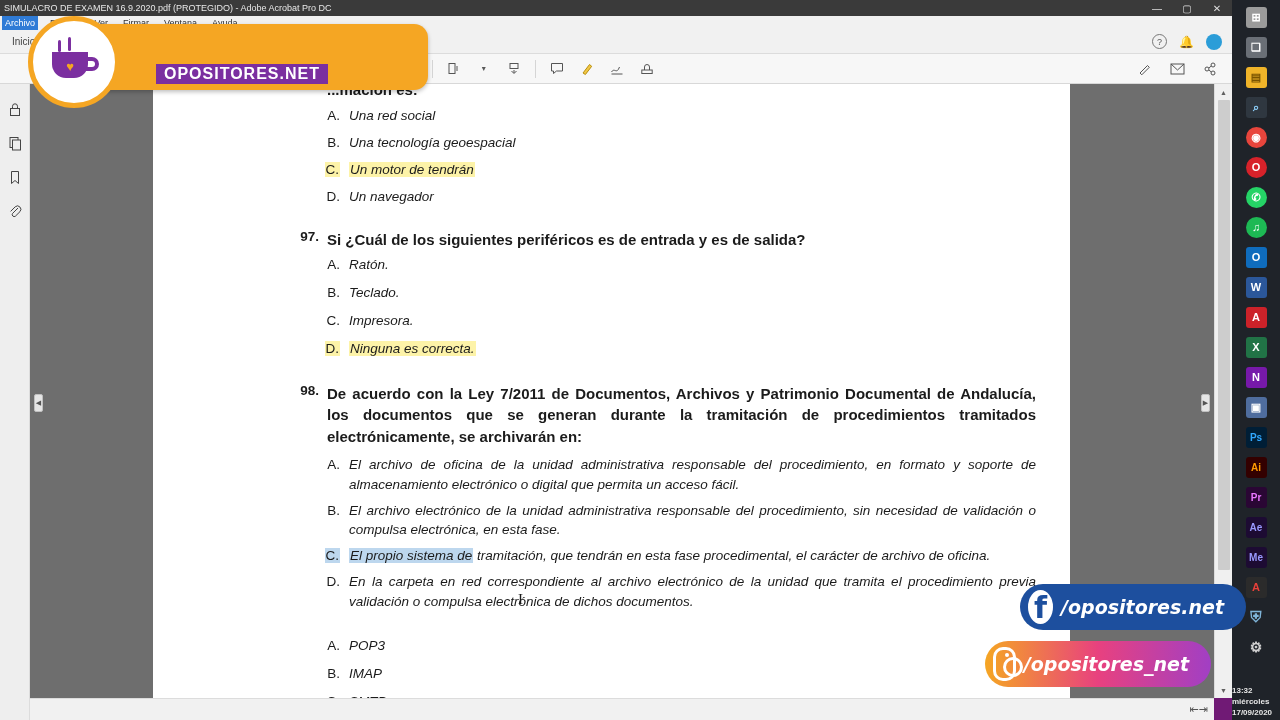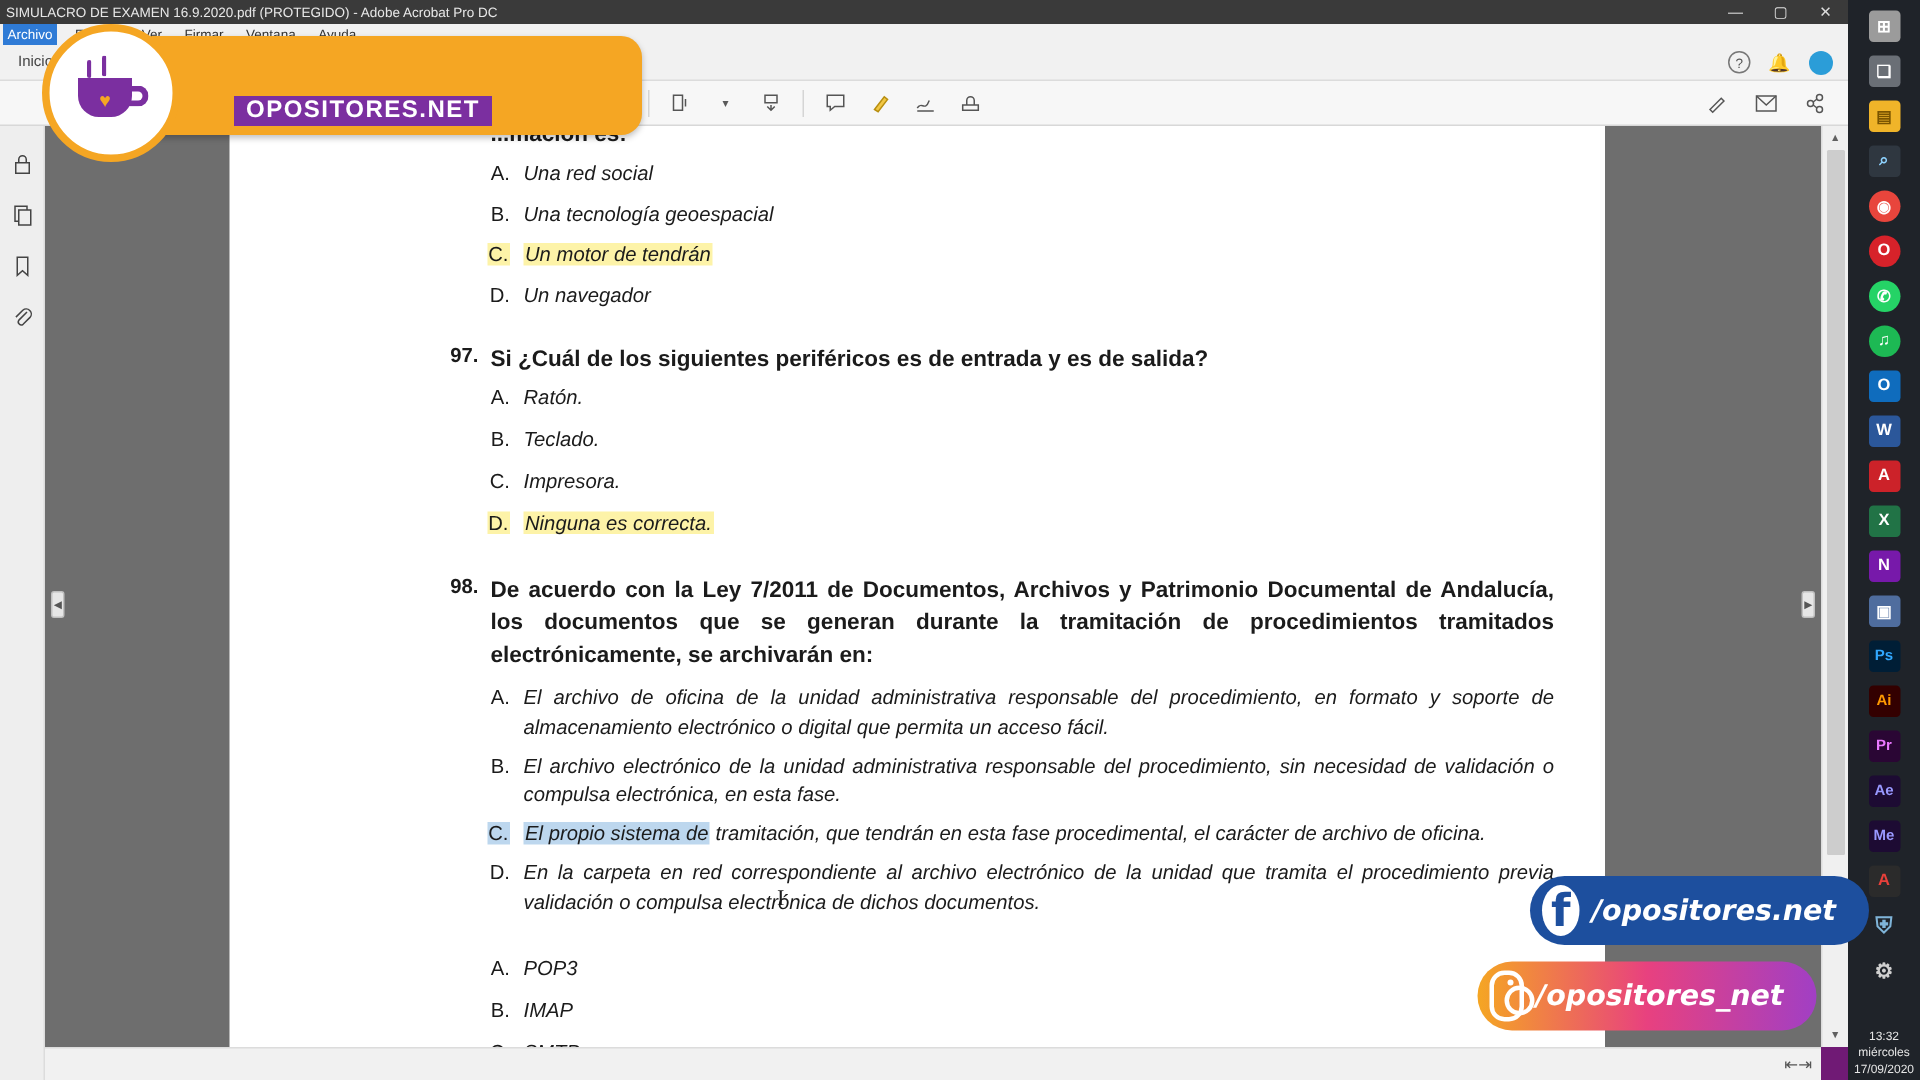--- a/index.html
+++ b/index.html
@@ -239,22 +239,22 @@
   .tbitem {
     width: 48px; height: 30px; display: flex; align-items: center; justify-content: center;
   }
   .tbicon {
     width: 21px; height: 21px; border-radius: 3px;
     display: flex; align-items: center; justify-content: center;
     font-size: 11px; font-weight: bold; color: #fff;
     font-family: "Liberation Sans", sans-serif;
   }
   .clock {
-    position: absolute; bottom: 2px; width: 48px; text-align: center;
-    color: #e6e6e6; font-size: 8px; line-height: 11px;
+    position: absolute; bottom: 2px; width: 48px; text-align: left;
+    color: #e6e6e6; font-size: 8px; line-height: 11px; font-weight: bold;
   }
 </style>
 </head>
 <body>
 
 <div id="app">
 
   <div class="acrobat">
 
     <div class="titlebar">

